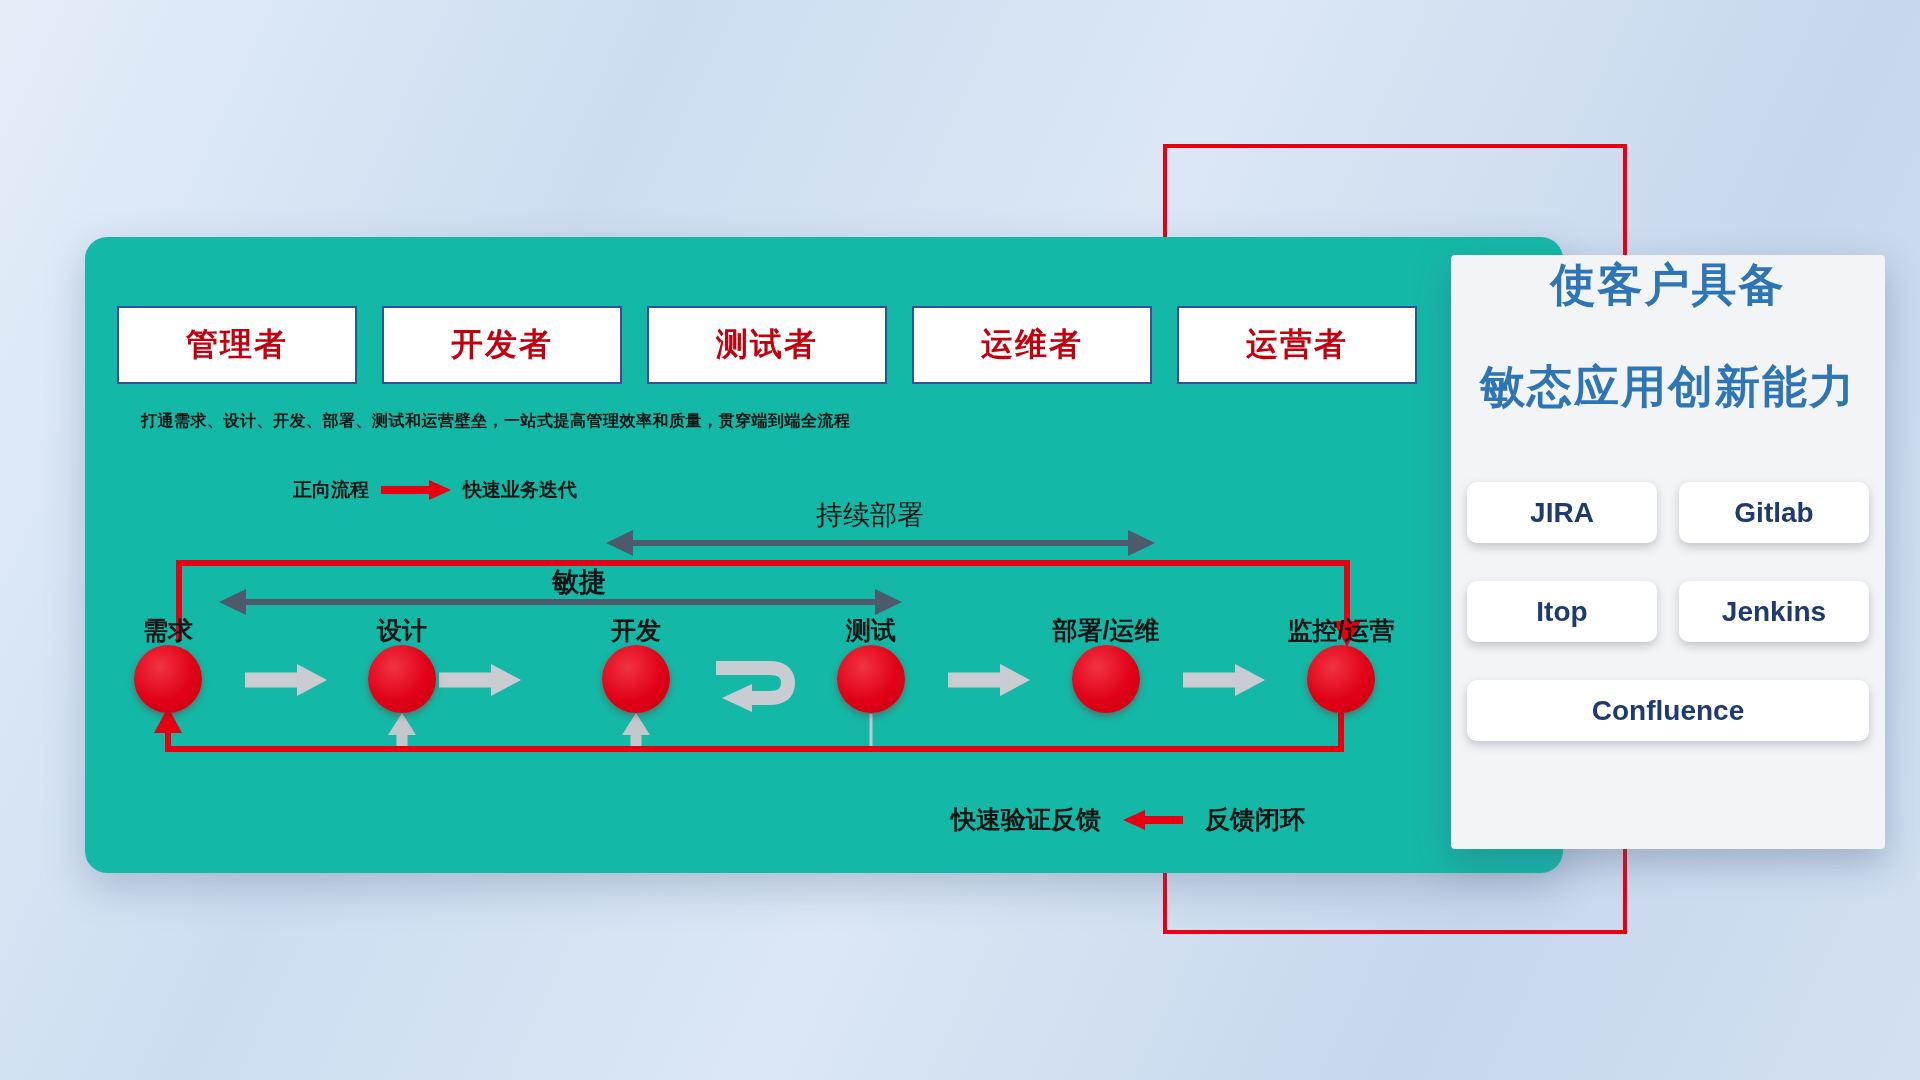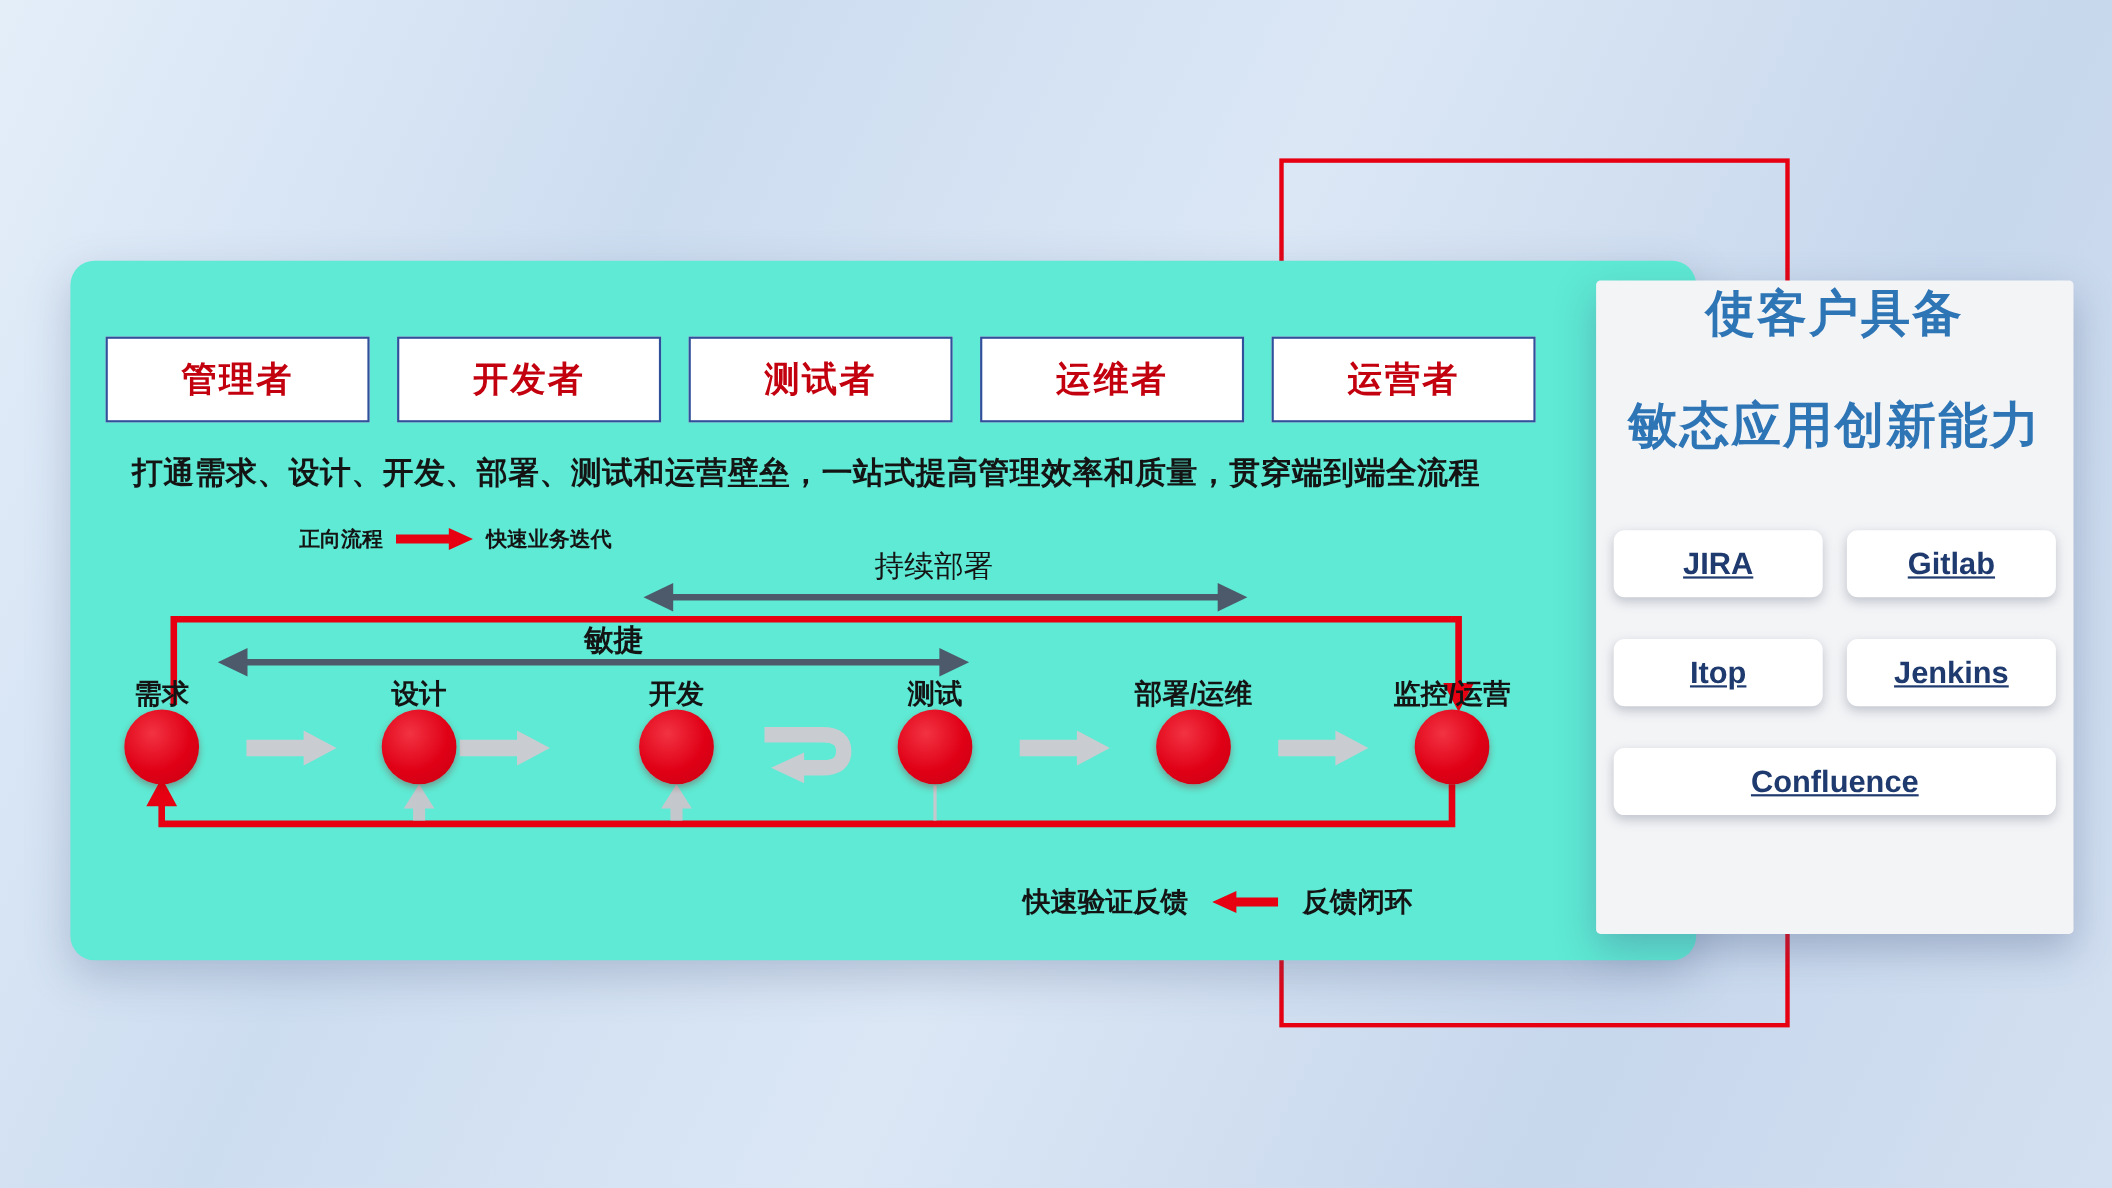--- a/index.html
+++ b/index.html
@@ -6,36 +6,36 @@
   body{
     width:1920px;height:1080px;overflow:hidden;position:relative;
     font-family:"Liberation Sans","DejaVu Sans",sans-serif;
     background:linear-gradient(115deg,#e4eef9 0%,#cdddf0 28%,#dbe7f5 52%,#c7d7ec 78%,#d3e0f1 100%);
   }
   .red-frame{
     position:absolute;left:1163px;top:144px;width:456px;height:782px;
     border:4px solid #e60012;z-index:1;
   }
   .main-panel{
-    position:absolute;left:64px;top:237px;width:1478px;height:636px;
-    background:#5eead4;border-radius:22px;z-index:2;
+    position:absolute;left:85px;top:237px;width:1478px;height:636px;
+    background:#14b8a6;border-radius:22px;z-index:2;
     box-shadow:0 14px 40px rgba(70,90,130,.28);
   }
   .roles{
     position:absolute;left:32px;top:69px;width:1300px;height:78px;
     display:flex;justify-content:space-between;
   }
   .role-box{
     width:236px;height:74px;border:2px solid #31509c;background:#fff;
     display:flex;align-items:center;justify-content:center;
     font-size:32px;font-weight:600;color:#c3000e;letter-spacing:2px;
   }
   .subtitle{
     position:absolute;left:56px;top:174px;margin:0;
-    font-size:28px;font-weight:700;color:#141414;letter-spacing:.5px;
+    font-size:16px;font-weight:700;color:#141414;letter-spacing:.5px;
   }
   .legend-forward{
     position:absolute;left:208px;top:240px;display:flex;align-items:center;gap:12px;
     font-size:19px;font-weight:700;color:#141414;
   }
   .legend-feedback{
     position:absolute;left:866px;top:566px;display:flex;align-items:center;gap:22px;
     font-size:25px;font-weight:700;color:#141414;
   }
   .cd-label{
@@ -69,21 +69,21 @@
   .side-title-1{}
   .side-title-2{margin-top:42px;}
   .tools{
     position:absolute;left:16px;top:227px;width:402px;
     display:grid;grid-template-columns:1fr 1fr;gap:38px 22px;
   }
   .tool{
     height:61px;background:#ffffff;border-radius:10px;
     box-shadow:0 4px 10px rgba(100,110,130,.35);
     display:flex;align-items:center;justify-content:center;
-    font-size:28px;font-weight:700;color:#1e3a6e;text-decoration:underline;
+    font-size:28px;font-weight:700;color:#1e3a6e;
   }
   .tool-wide{grid-column:1 / -1;}
 </style>
 </head>
 <body>
 
 <div class="red-frame"></div>
 
 <section class="main-panel">
 

